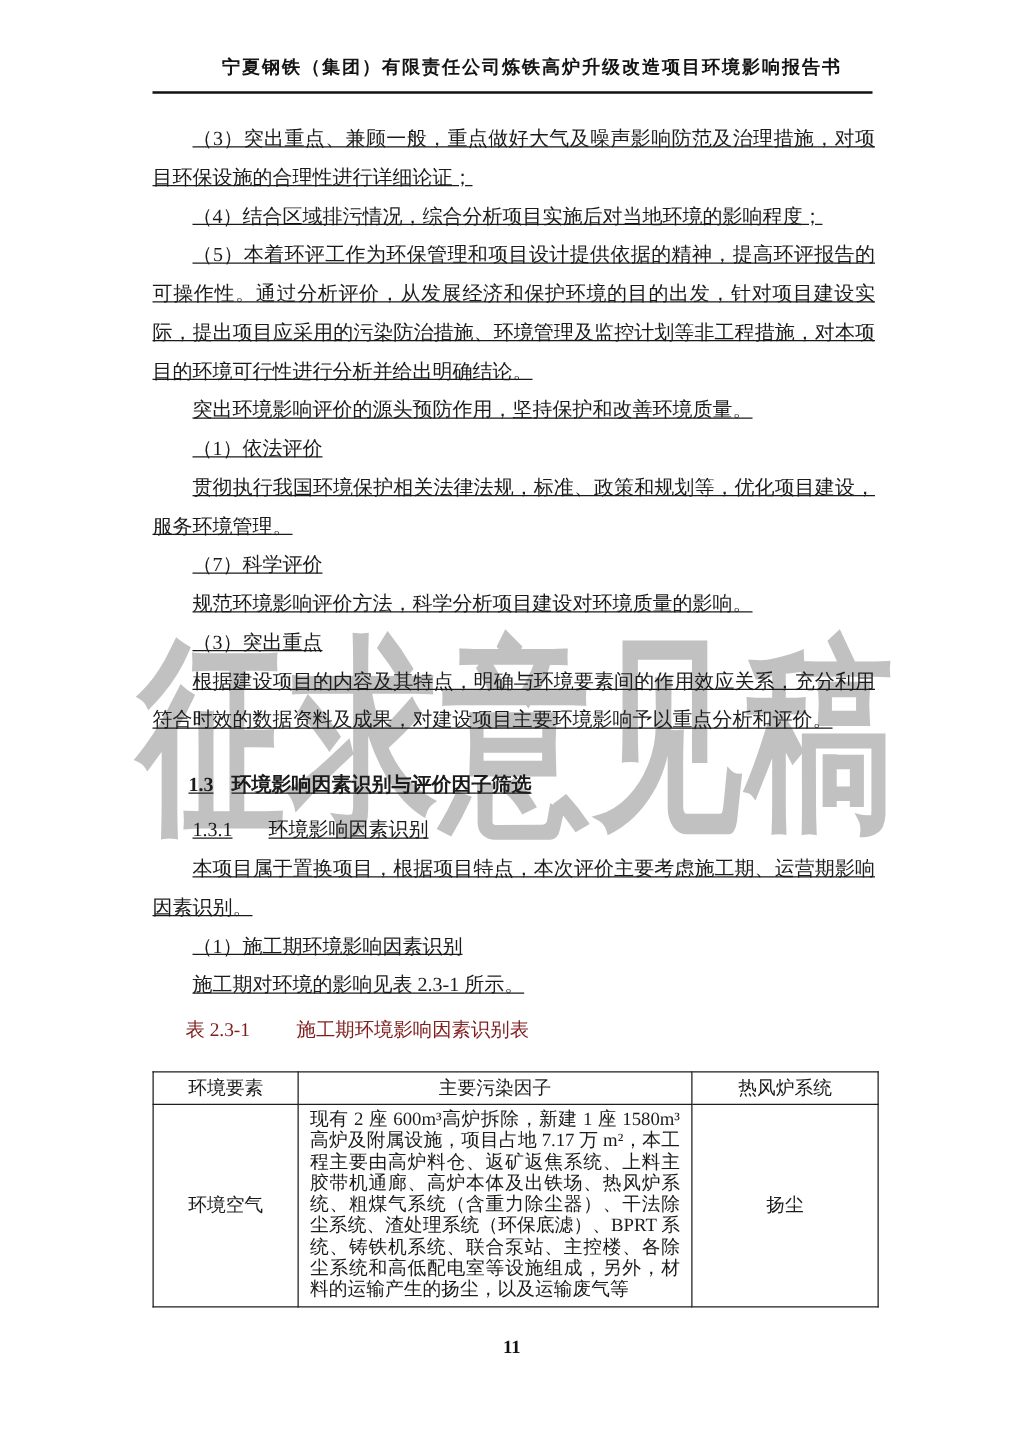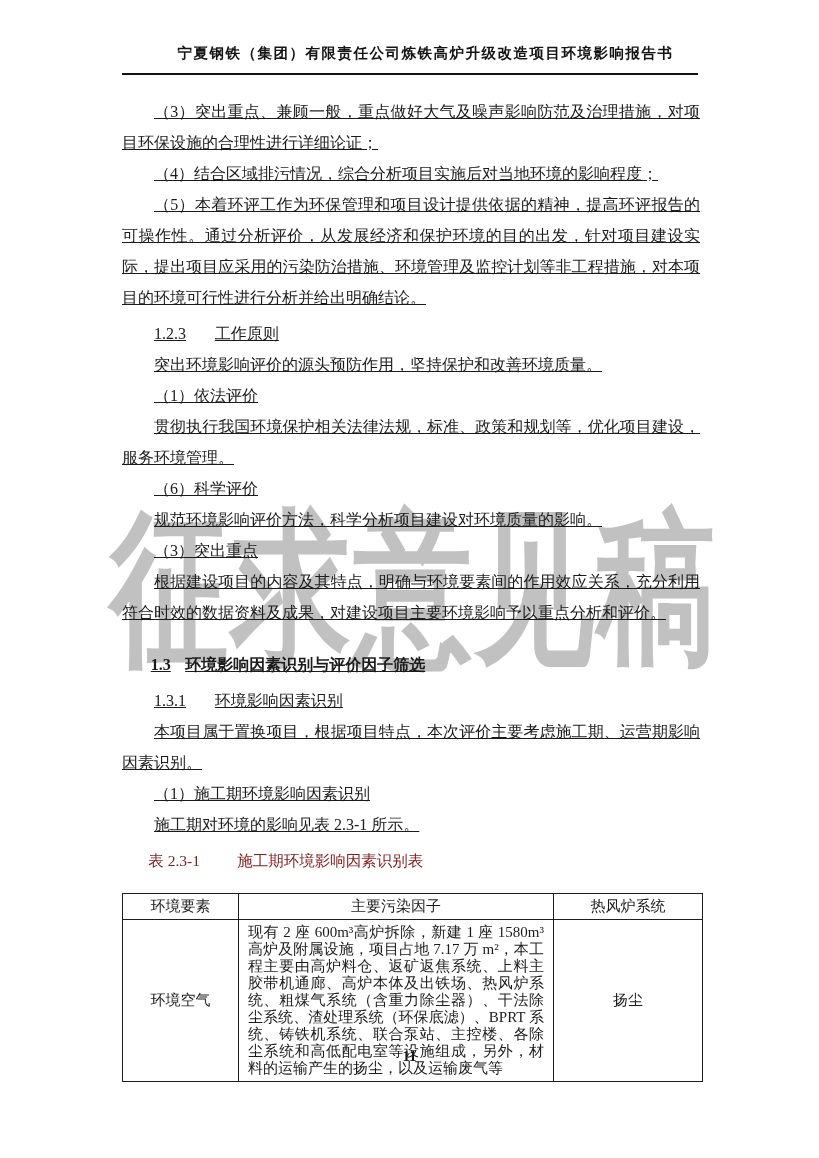--- a/index.html
+++ b/index.html
@@ -60,43 +60,42 @@
     font-size:15px;color:#1b1b1b;
     vertical-align:middle;
   }
   table.impact th{height:23px;text-align:center;padding:1px 4px;}
   col.c1{width:116px;} col.c2{width:315px;} col.c3{width:149px;}
   td.cell-factor,td.cell-pollutant{text-align:center;}
   td.cell-source{
     text-align:justify;line-height:17px;padding:4px 9px;
   }
   .page-footer{
-    position:absolute;top:1048px;left:0;width:100%;
+    position:absolute;top:1070px;left:0;width:100%;
     text-align:center;font-size:15px;font-weight:bold;color:#111;
   }
 </style>
 </head>
 <body>
 
 <div class="page">
 
   <div class="doc-header">宁夏钢铁（集团）有限责任公司炼铁高炉升级改造项目环境影响报告书</div>
   <div class="header-rule"></div>
 
   <div class="watermark">征求意见稿</div>
 
   <div class="content">
     <p class="para">（3）突出重点、兼顾一般，重点做好大气及噪声影响防范及治理措施，对项目环保设施的合理性进行详细论证；</p>
     <p class="para">（4）结合区域排污情况，综合分析项目实施后对当地环境的影响程度；</p>
     <p class="para">（5）本着环评工作为环保管理和项目设计提供依据的精神，提高环评报告的可操作性。通过分析评价，从发展经济和保护环境的目的出发，针对项目建设实际，提出项目应采用的污染防治措施、环境管理及监控计划等非工程措施，对本项目的环境可行性进行分析并给出明确结论。</p>
-    <p class="h3"><span class="num">1.2.3</span><span>工作原则</span></p>
     <p class="para">突出环境影响评价的源头预防作用，坚持保护和改善环境质量。</p>
     <p class="para">（1）依法评价</p>
     <p class="para">贯彻执行我国环境保护相关法律法规，标准、政策和规划等，优化项目建设，服务环境管理。</p>
-    <p class="para">（6）科学评价</p>
+    <p class="para">（7）科学评价</p>
     <p class="para">规范环境影响评价方法，科学分析项目建设对环境质量的影响。</p>
     <p class="para">（3）突出重点</p>
     <p class="para">根据建设项目的内容及其特点，明确与环境要素间的作用效应关系，充分利用符合时效的数据资料及成果，对建设项目主要环境影响予以重点分析和评价。</p>
     <p class="h2"><span class="num">1.3</span><span>环境影响因素识别与评价因子筛选</span></p>
     <p class="h3"><span class="num">1.3.1</span><span>环境影响因素识别</span></p>
     <p class="para">本项目属于置换项目，根据项目特点，本次评价主要考虑施工期、运营期影响因素识别。</p>
     <p class="para">（1）施工期环境影响因素识别</p>
     <p class="para">施工期对环境的影响见表 2.3-1 所示。</p>
 
     <p class="table-caption"><span class="cap-label">表 2.3-1</span><span class="cap-title">施工期环境影响因素识别表</span></p>

